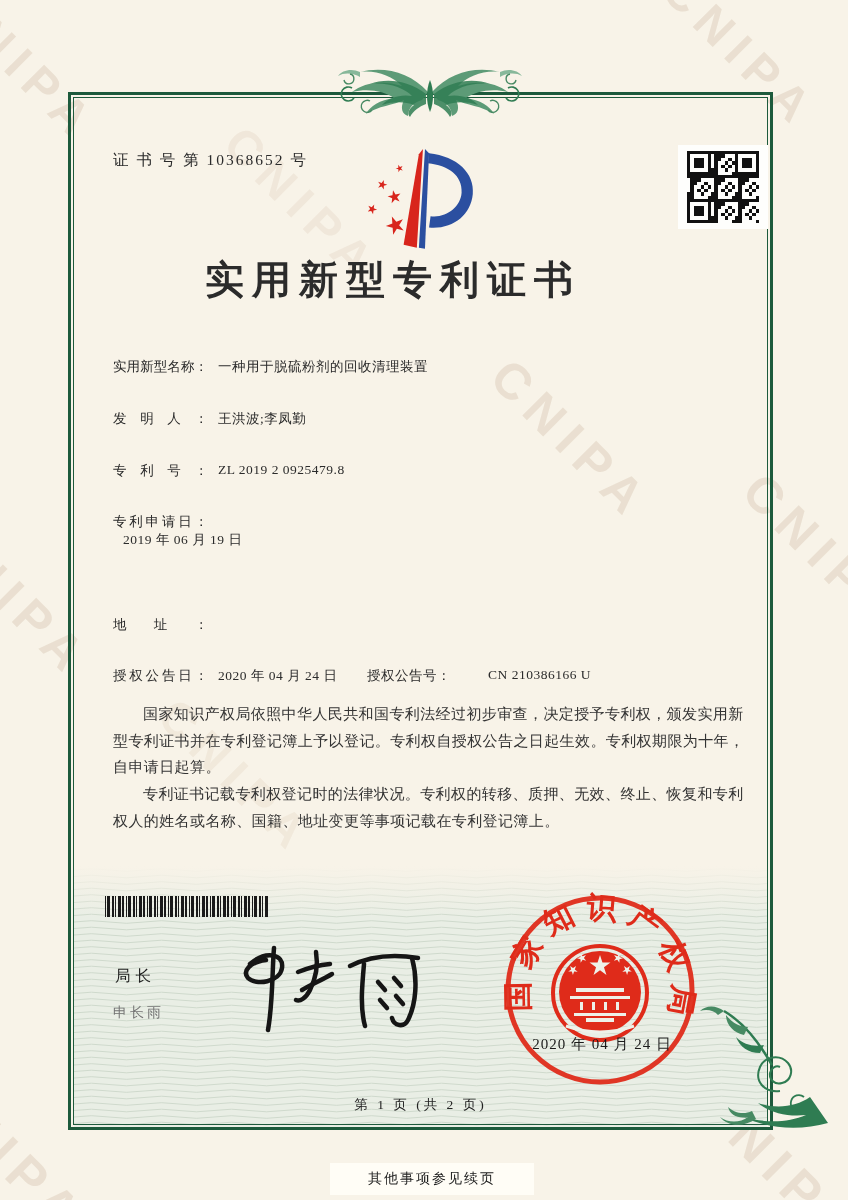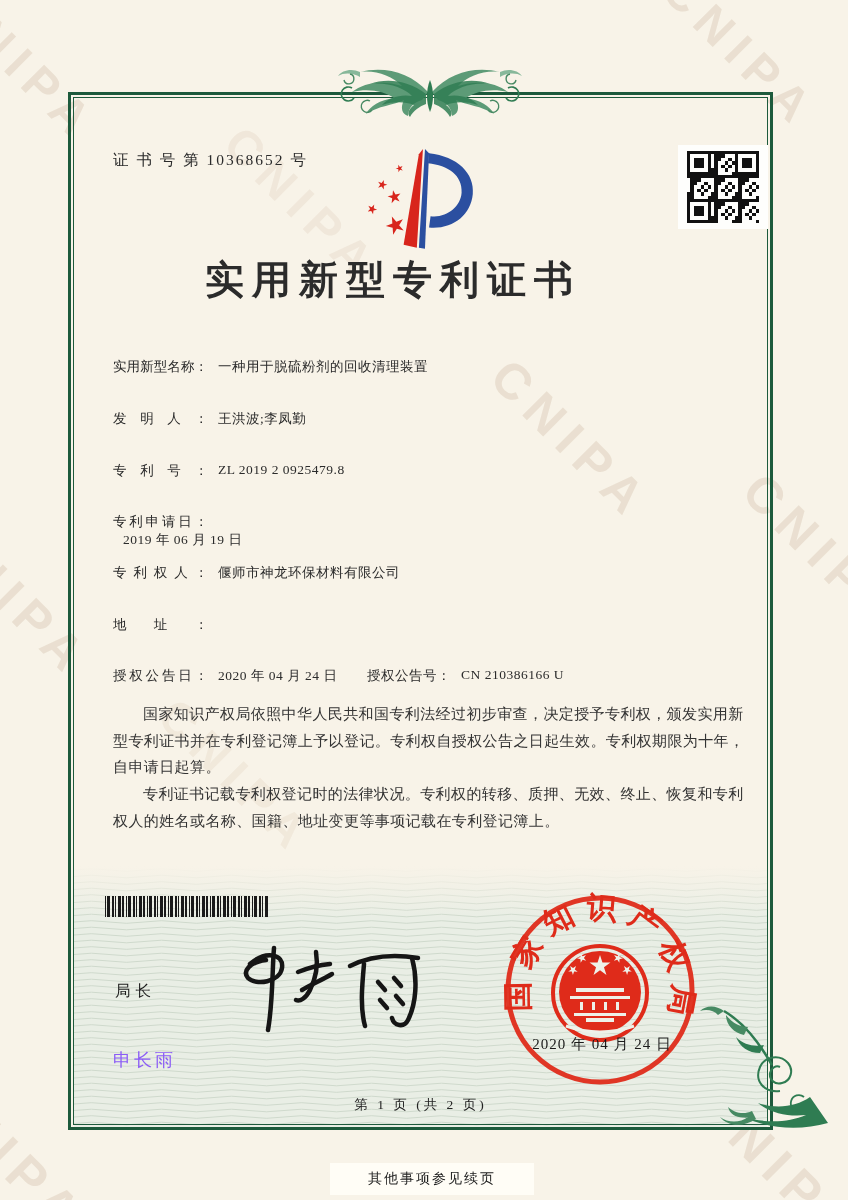--- a/index.html
+++ b/index.html
@@ -24,22 +24,22 @@
   .field-row{position:absolute;left:113px;display:flex;align-items:flex-start;font-size:13.5px;z-index:2;white-space:nowrap;}
   .field-label{display:inline-block;width:95px;text-align:justify;text-align-last:justify;}
   .field-value{margin-left:10px;letter-spacing:0.5px;}
   .body-text{position:absolute;left:113px;top:701px;width:633px;font-size:15px;line-height:1.78;
              letter-spacing:0.4px;color:#333;z-index:2;}
   .body-text p{margin:0;text-indent:2em;}
   .page-num{position:absolute;left:68px;top:1096px;width:705px;text-align:center;font-size:13.5px;
             letter-spacing:3px;z-index:4;color:#222;}
   .cont-box{position:absolute;left:330px;top:1139px;width:204px;height:32px;background:#fffdf6;z-index:2;
             display:flex;align-items:center;justify-content:center;font-size:14px;letter-spacing:2px;color:#222;margin-top:24px;}
-  .officer-title{position:absolute;left:115px;top:966px;font-size:15.5px;letter-spacing:5px;z-index:3;color:#1c1c1c;margin-top:15px;}
-  .officer-name{position:absolute;left:113px;top:1048px;font-size:18px;letter-spacing:3px;z-index:3;color:#8b5cf6;}
+  .officer-title{position:absolute;left:115px;top:966px;font-size:15.5px;letter-spacing:5px;z-index:3;color:#1c1c1c;}
+  .officer-name{position:absolute;left:113px;top:1004px;font-size:14px;letter-spacing:3px;z-index:3;color:#737373;}
   .seal-date{position:absolute;left:527px;top:1035px;width:150px;text-align:center;font-size:15px;
              letter-spacing:1px;color:#1b1b1b;z-index:5;}
   .qr-box{position:absolute;left:678px;top:145px;width:90px;height:84px;background:#fefefc;z-index:2;
           display:flex;align-items:center;justify-content:center;}
   svg{display:block;}
 </style>
 </head>
 <body>
 
 <div id="page">
@@ -165,32 +165,28 @@
     <span class="field-value">王洪波;李凤勤</span>
   </div>
   <div class="field-row" style="top:462px;">
     <span class="field-label">专利号：</span>
     <span class="field-value">ZL 2019 2 0925479.8</span>
   </div>
   <div class="field-row" style="top:513px;flex-direction:column;">
     <span class="field-label">专利申请日：</span>
     <span class="field-value">2019 年 06 月 19 日</span>
   </div>
-  <div class="field-row" style="top:564px;">
-    <span class="field-label">专利权人：</span>
-    <span class="field-value">偃师市神龙环保材料有限公司</span>
-  </div>
   <div class="field-row" style="top:616px;">
     <span class="field-label">地址：</span>
   </div>
   <div class="field-row" style="top:667px;">
     <span class="field-label">授权公告日：</span>
     <span class="field-value">2020 年 04 月 24 日</span>
   </div>
-  <div class="field-row" style="top:667px;left:367px;">
+  <div class="field-row" style="top:667px;left:367px;gap:27px;">
     <span style="letter-spacing:0.5px;">授权公告号：</span>
     <span class="field-value">CN 210386166 U</span>
   </div>
 
   <div class="body-text">
     <p>国家知识产权局依照中华人民共和国专利法经过初步审查，决定授予专利权，颁发实用新型专利证书并在专利登记簿上予以登记。专利权自授权公告之日起生效。专利权期限为十年，自申请日起算。</p>
     <p>专利证书记载专利权登记时的法律状况。专利权的转移、质押、无效、终止、恢复和专利权人的姓名或名称、国籍、地址变更等事项记载在专利登记簿上。</p>
   </div>
 
   <svg class="abs" id="barcode-svg" style="left:105px;top:896px;z-index:2;" width="166" height="21" viewBox="0 0 166 21">

